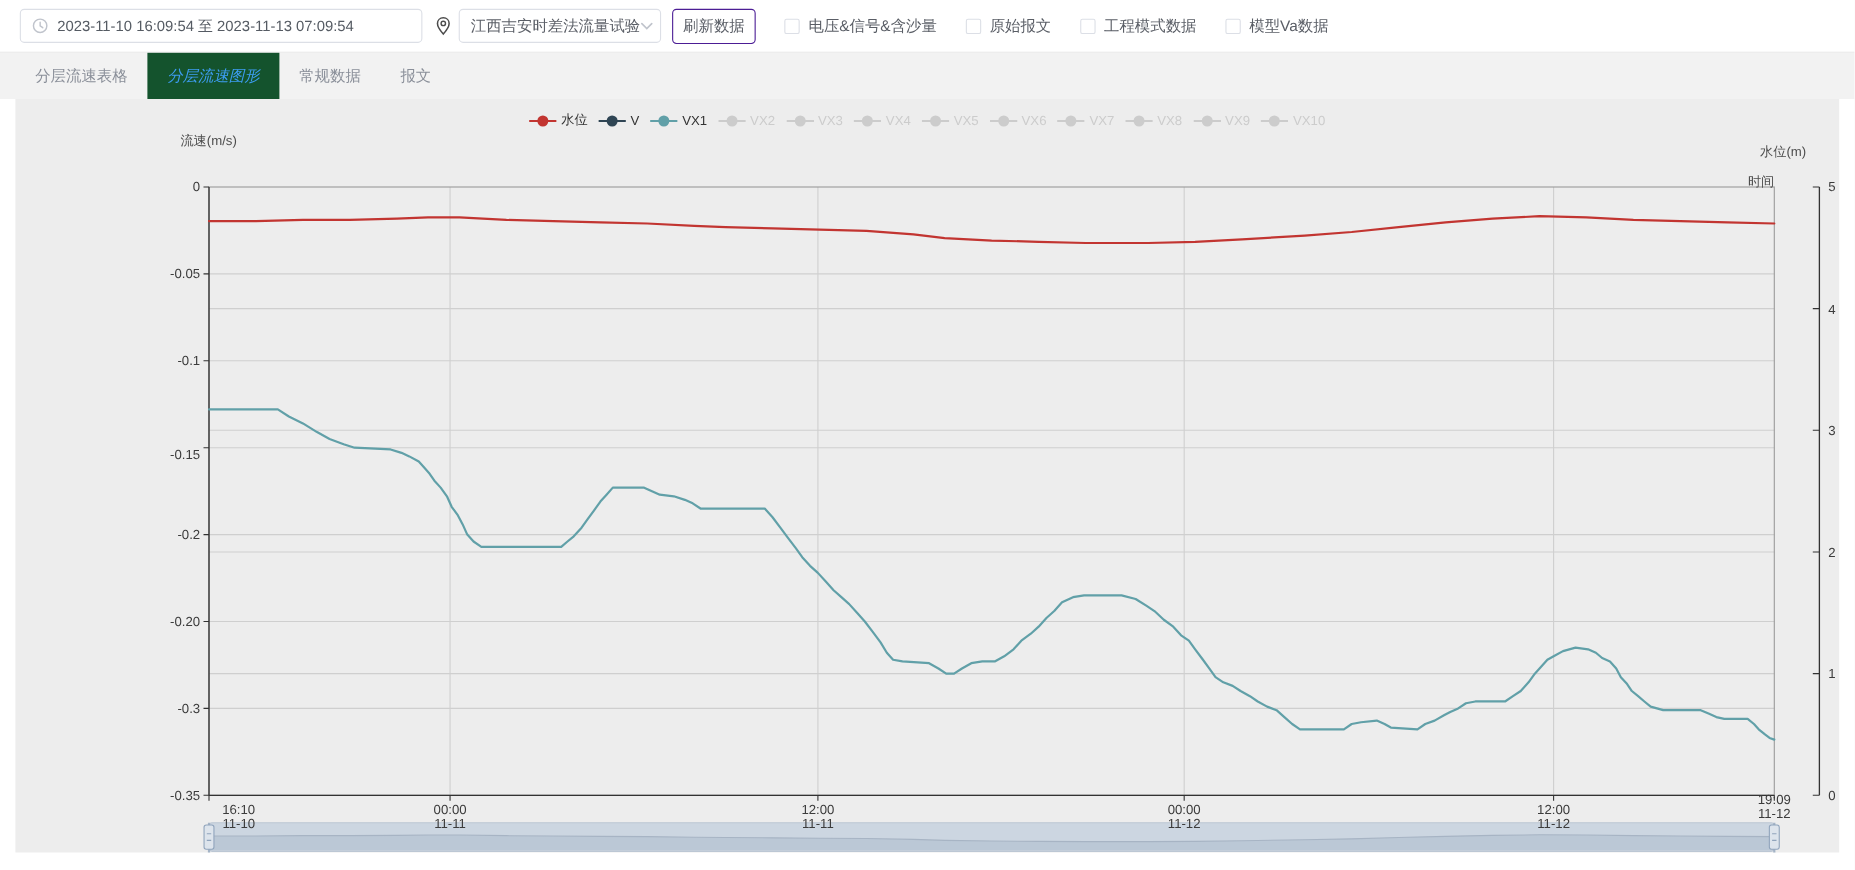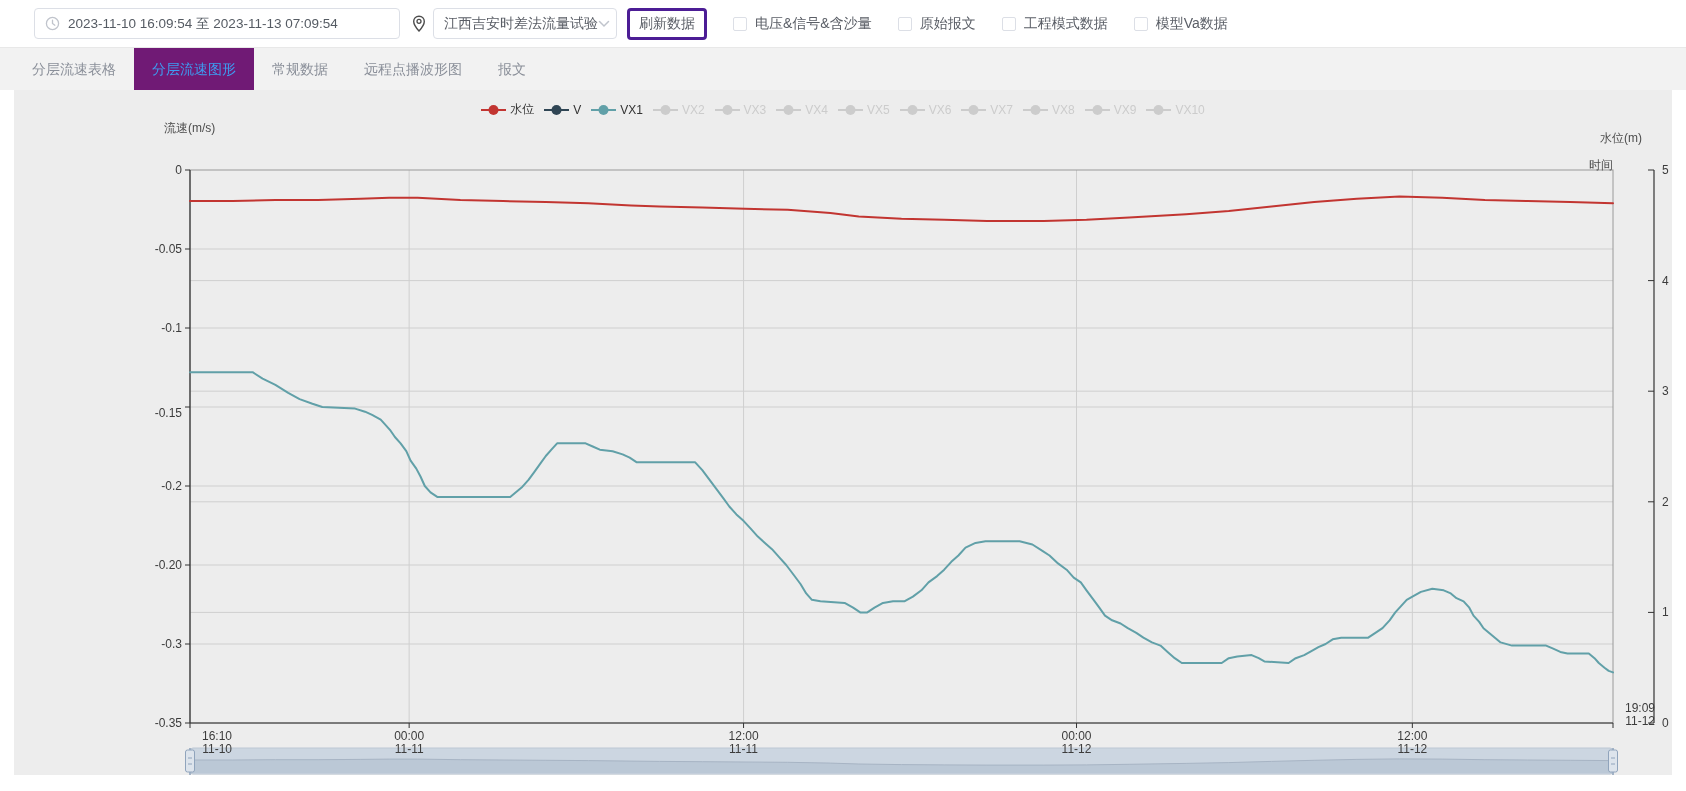--- a/index.html
+++ b/index.html
@@ -1,36 +1,36 @@
 <!DOCTYPE html>
 <html><head>
 <meta charset="utf-8">
 <style>
   * { box-sizing: border-box; margin: 0; padding: 0; }
   html,body { width:1686px; height:791px; background:#fff; font-family:"Liberation Sans",sans-serif; overflow:hidden; }
 
   
   .topbar { height:48px; background:#fff; display:flex; align-items:center; border-bottom:1px solid #e8e8e8; }
-  .date-input { margin-left:34px; width:366px; height:31px; border:1px solid #dcdfe6; border-radius:4px;
+  .date-input { margin-left:18px; width:366px; height:31px; border:1px solid #dcdfe6; border-radius:4px;
     background:#fff; display:flex; align-items:center; padding:0 10px; cursor:pointer; }
   .date-input .txt { font-size:13.5px; color:#555b63; margin-left:8px; white-space:nowrap; }
   .pin { margin-left:11px; display:flex; align-items:center; }
   .select { margin-left:6px; width:184px; height:31px; border:1px solid #dcdfe6; border-radius:4px; background:#fff;
     display:flex; align-items:center; justify-content:space-between; padding:0 10px; cursor:pointer; }
   .select .txt { font-size:14px; color:#5a5e66; white-space:nowrap; }
-  .btn { margin-left:10px; height:32px; padding:0 9px; border:3px solid #4c1d95; border-radius:4px; background:#fff;
+  .btn { margin-left:10px; height:32px; padding:0 9px; border:1px solid #4c1d95; border-radius:4px; background:#fff;
     font-size:14px; color:#5a5e66; display:flex; align-items:center; cursor:pointer; }
   .ckb-group { display:flex; align-items:center; margin-left:26px; cursor:pointer; }
   .ckb-box { width:14px; height:14px; border:1px solid #dcdfe6; border-radius:2px; background:#fff; }
   .ckb-label { font-size:14px; color:#5a5e66; margin-left:8px; white-space:nowrap; }
 
   
   .tabbar { height:42px; background:#f2f2f2; display:flex; align-items:stretch; padding-left:14px; }
   .tab { line-height:42px; padding:0 18px; font-size:14px; color:#8a8f99; cursor:pointer; white-space:nowrap; }
-  .tab.active { background:#701a75; color:#3d9df2; }
+  .tab.active { background:#14532d; color:#3d9df2;font-style:italic; }
 
   
   #content { position:relative; margin:0 14px; height:685px; background:#ededed; }
   #legend { position:absolute; left:0; top:11px; width:100%; display:flex; justify-content:center; align-items:center; }
   .legend-item { display:flex; align-items:center; margin:0 5px; cursor:pointer; }
   .legend-item .lbl { font-size:12px; color:#333; margin-left:4px; }
   .legend-item.off .lbl { color:#ccc; }
 
   .axis-name { position:absolute; font-size:12px; color:#4d4d4d; white-space:nowrap; }
   .ytick { position:absolute; font-size:12px; color:#3c3c3c; text-align:right; width:60px; }
@@ -82,21 +82,20 @@
   <div class="ckb-group">
     <span class="ckb-box"></span>
     <span class="ckb-label">模型Va数据</span>
   </div>
 </div>
 
 <div class="tabbar">
   <div class="tab">分层流速表格</div>
   <div class="tab active">分层流速图形</div>
   <div class="tab">常规数据</div>
-  <div class="tab">远程点播波形图</div>
   <div class="tab">报文</div>
 </div>
 
 <div id="content">
   <svg id="chart-canvas" width="1658" height="685">
       <line x1="395.142" y1="80" x2="395.142" y2="633" stroke="#cfcfcf" stroke-width="1"></line>
       <line x1="729.547" y1="80" x2="729.547" y2="633" stroke="#cfcfcf" stroke-width="1"></line>
       <line x1="1062.529" y1="80" x2="1062.529" y2="633" stroke="#cfcfcf" stroke-width="1"></line>
       <line x1="1398.357" y1="80" x2="1398.357" y2="633" stroke="#cfcfcf" stroke-width="1"></line>
       <line x1="176" y1="159.0" x2="1599" y2="159.0" stroke="#cfcfcf" stroke-width="1"></line>
@@ -267,17 +266,17 @@
       <div>11-11</div>
     </div>
     <div class="xtick" style="left: 1020.53px; top: 640px;">
       <div>00:00</div>
       <div>11-12</div>
     </div>
     <div class="xtick" style="left: 1356.36px; top: 640px;">
       <div>12:00</div>
       <div>11-12</div>
     </div>
-    <div class="xtick" style="left: 1557px; top: 612px; text-align: right;">
+    <div class="xtick" style="left: 1557px; top: 631px;">
       <div>19:09</div>
       <div>11-12</div>
     </div>
   </div>
 
 </body></html>

